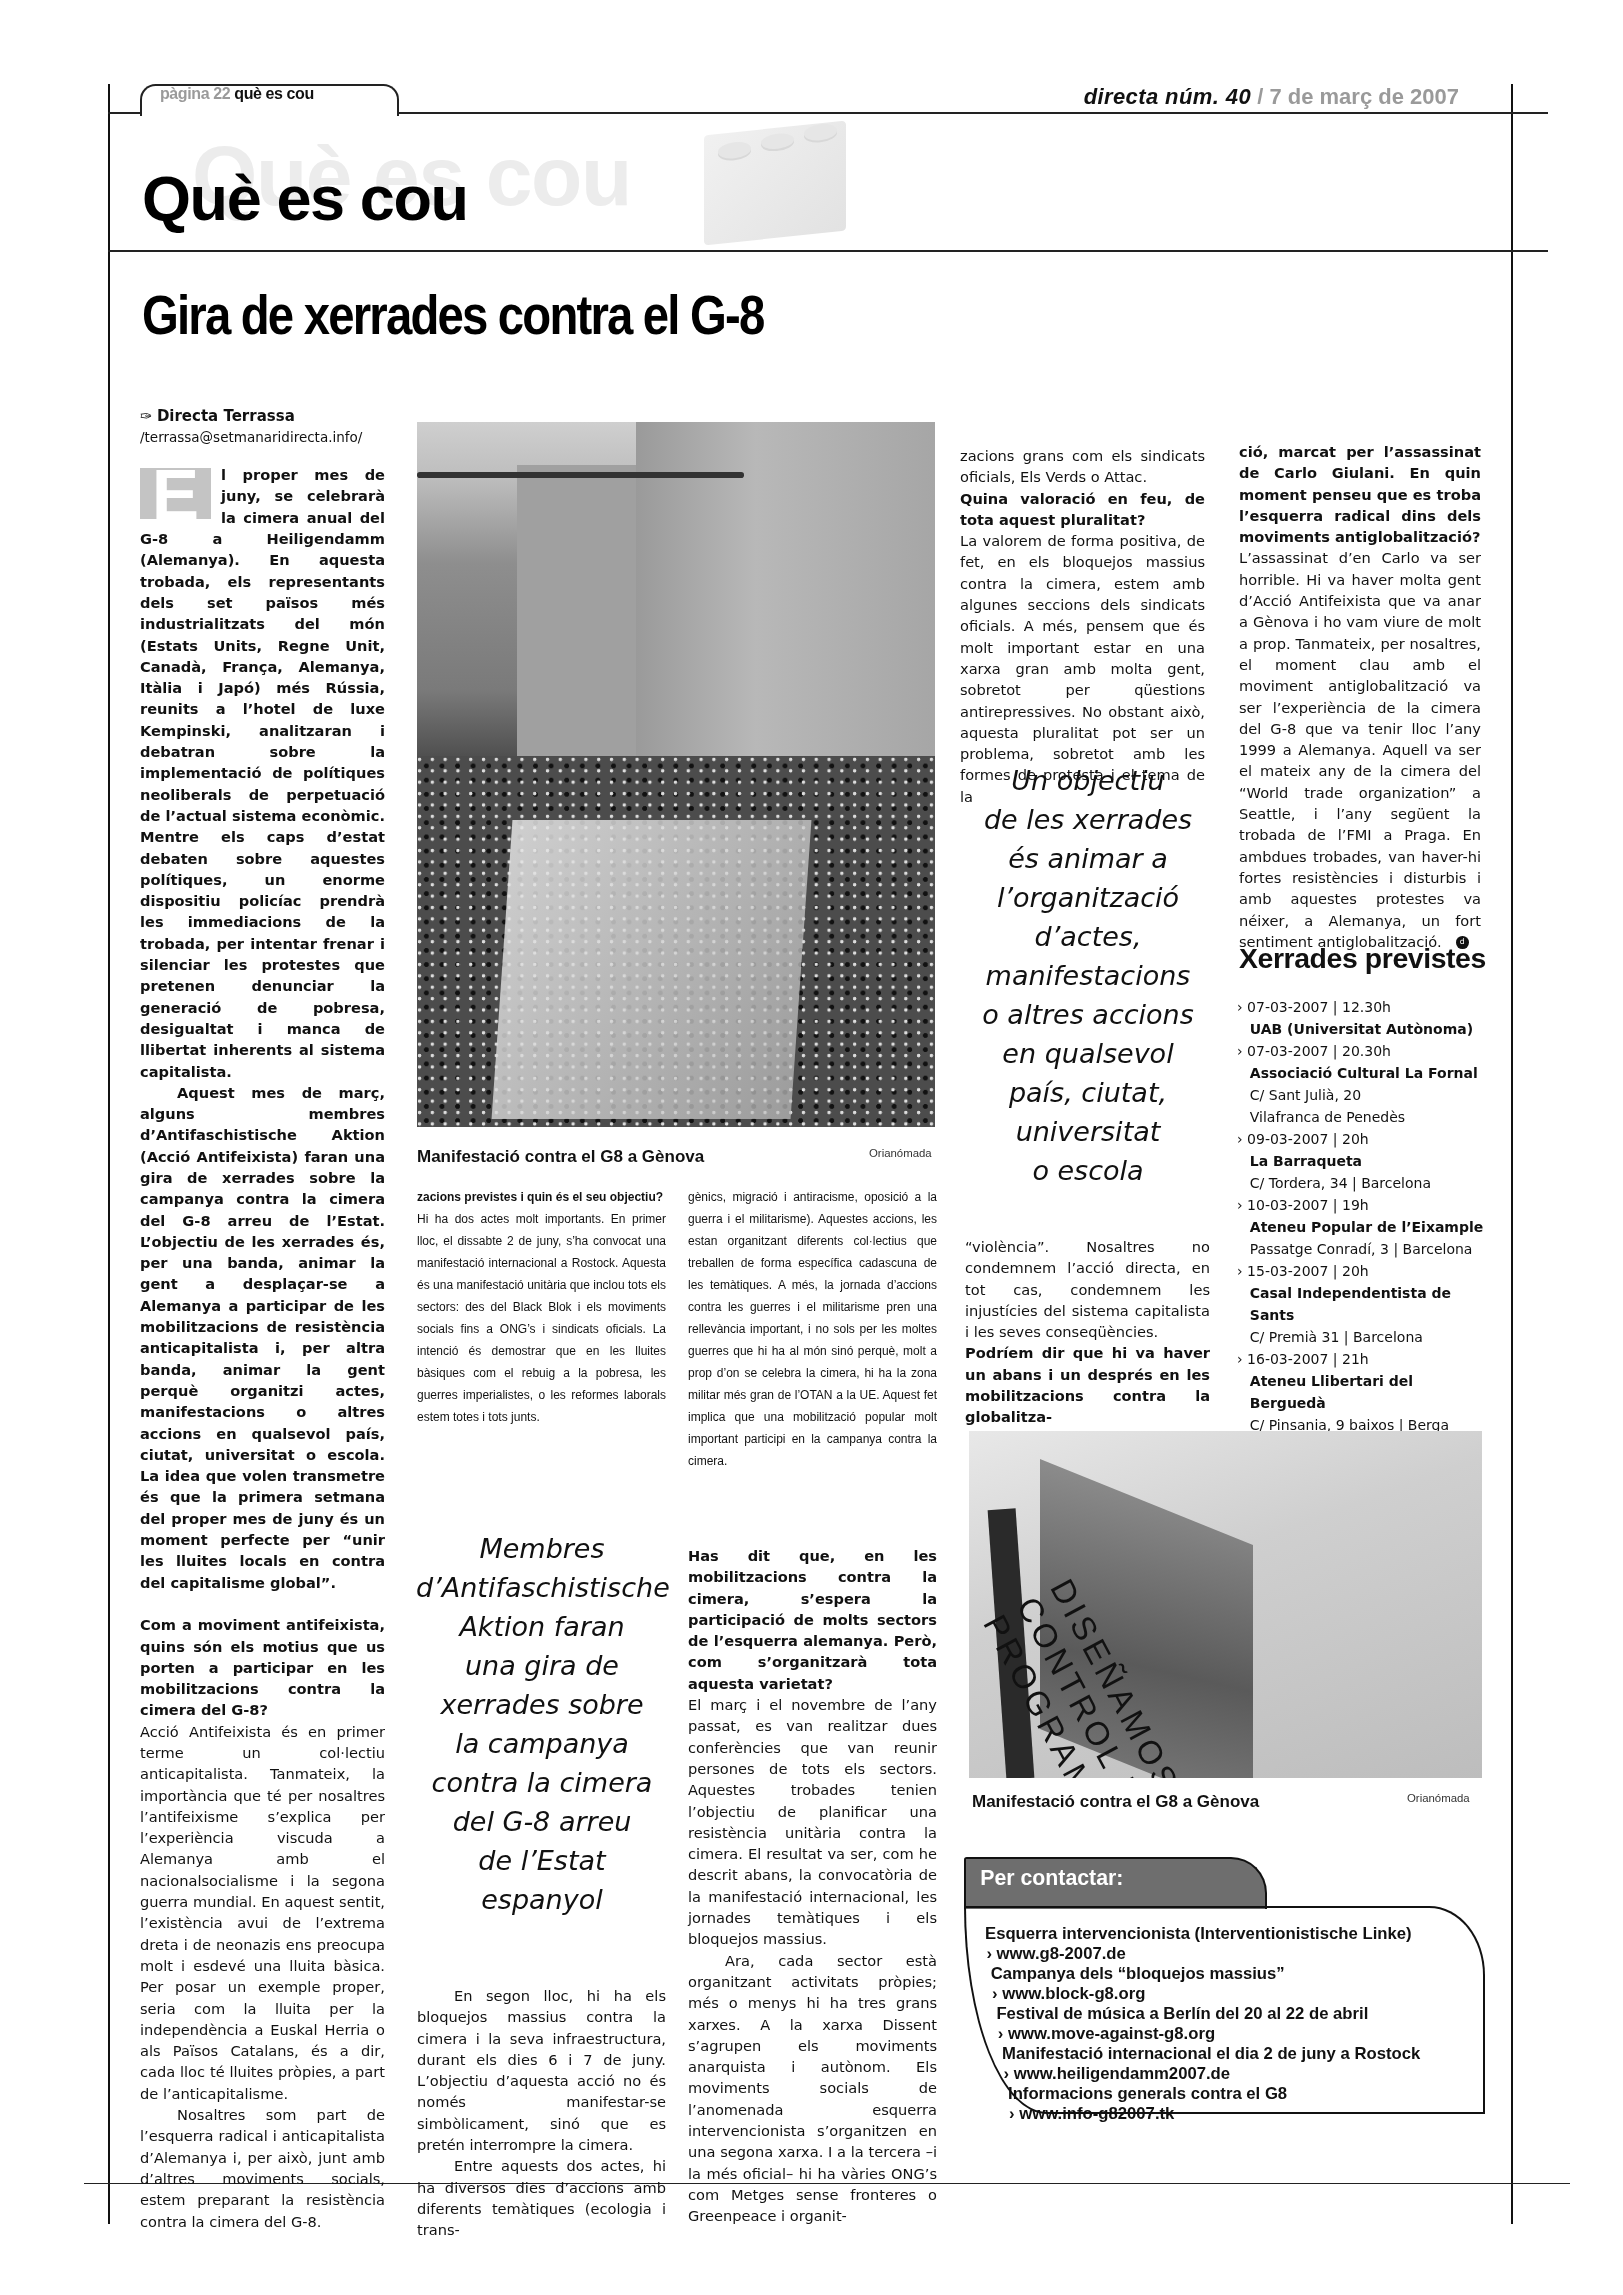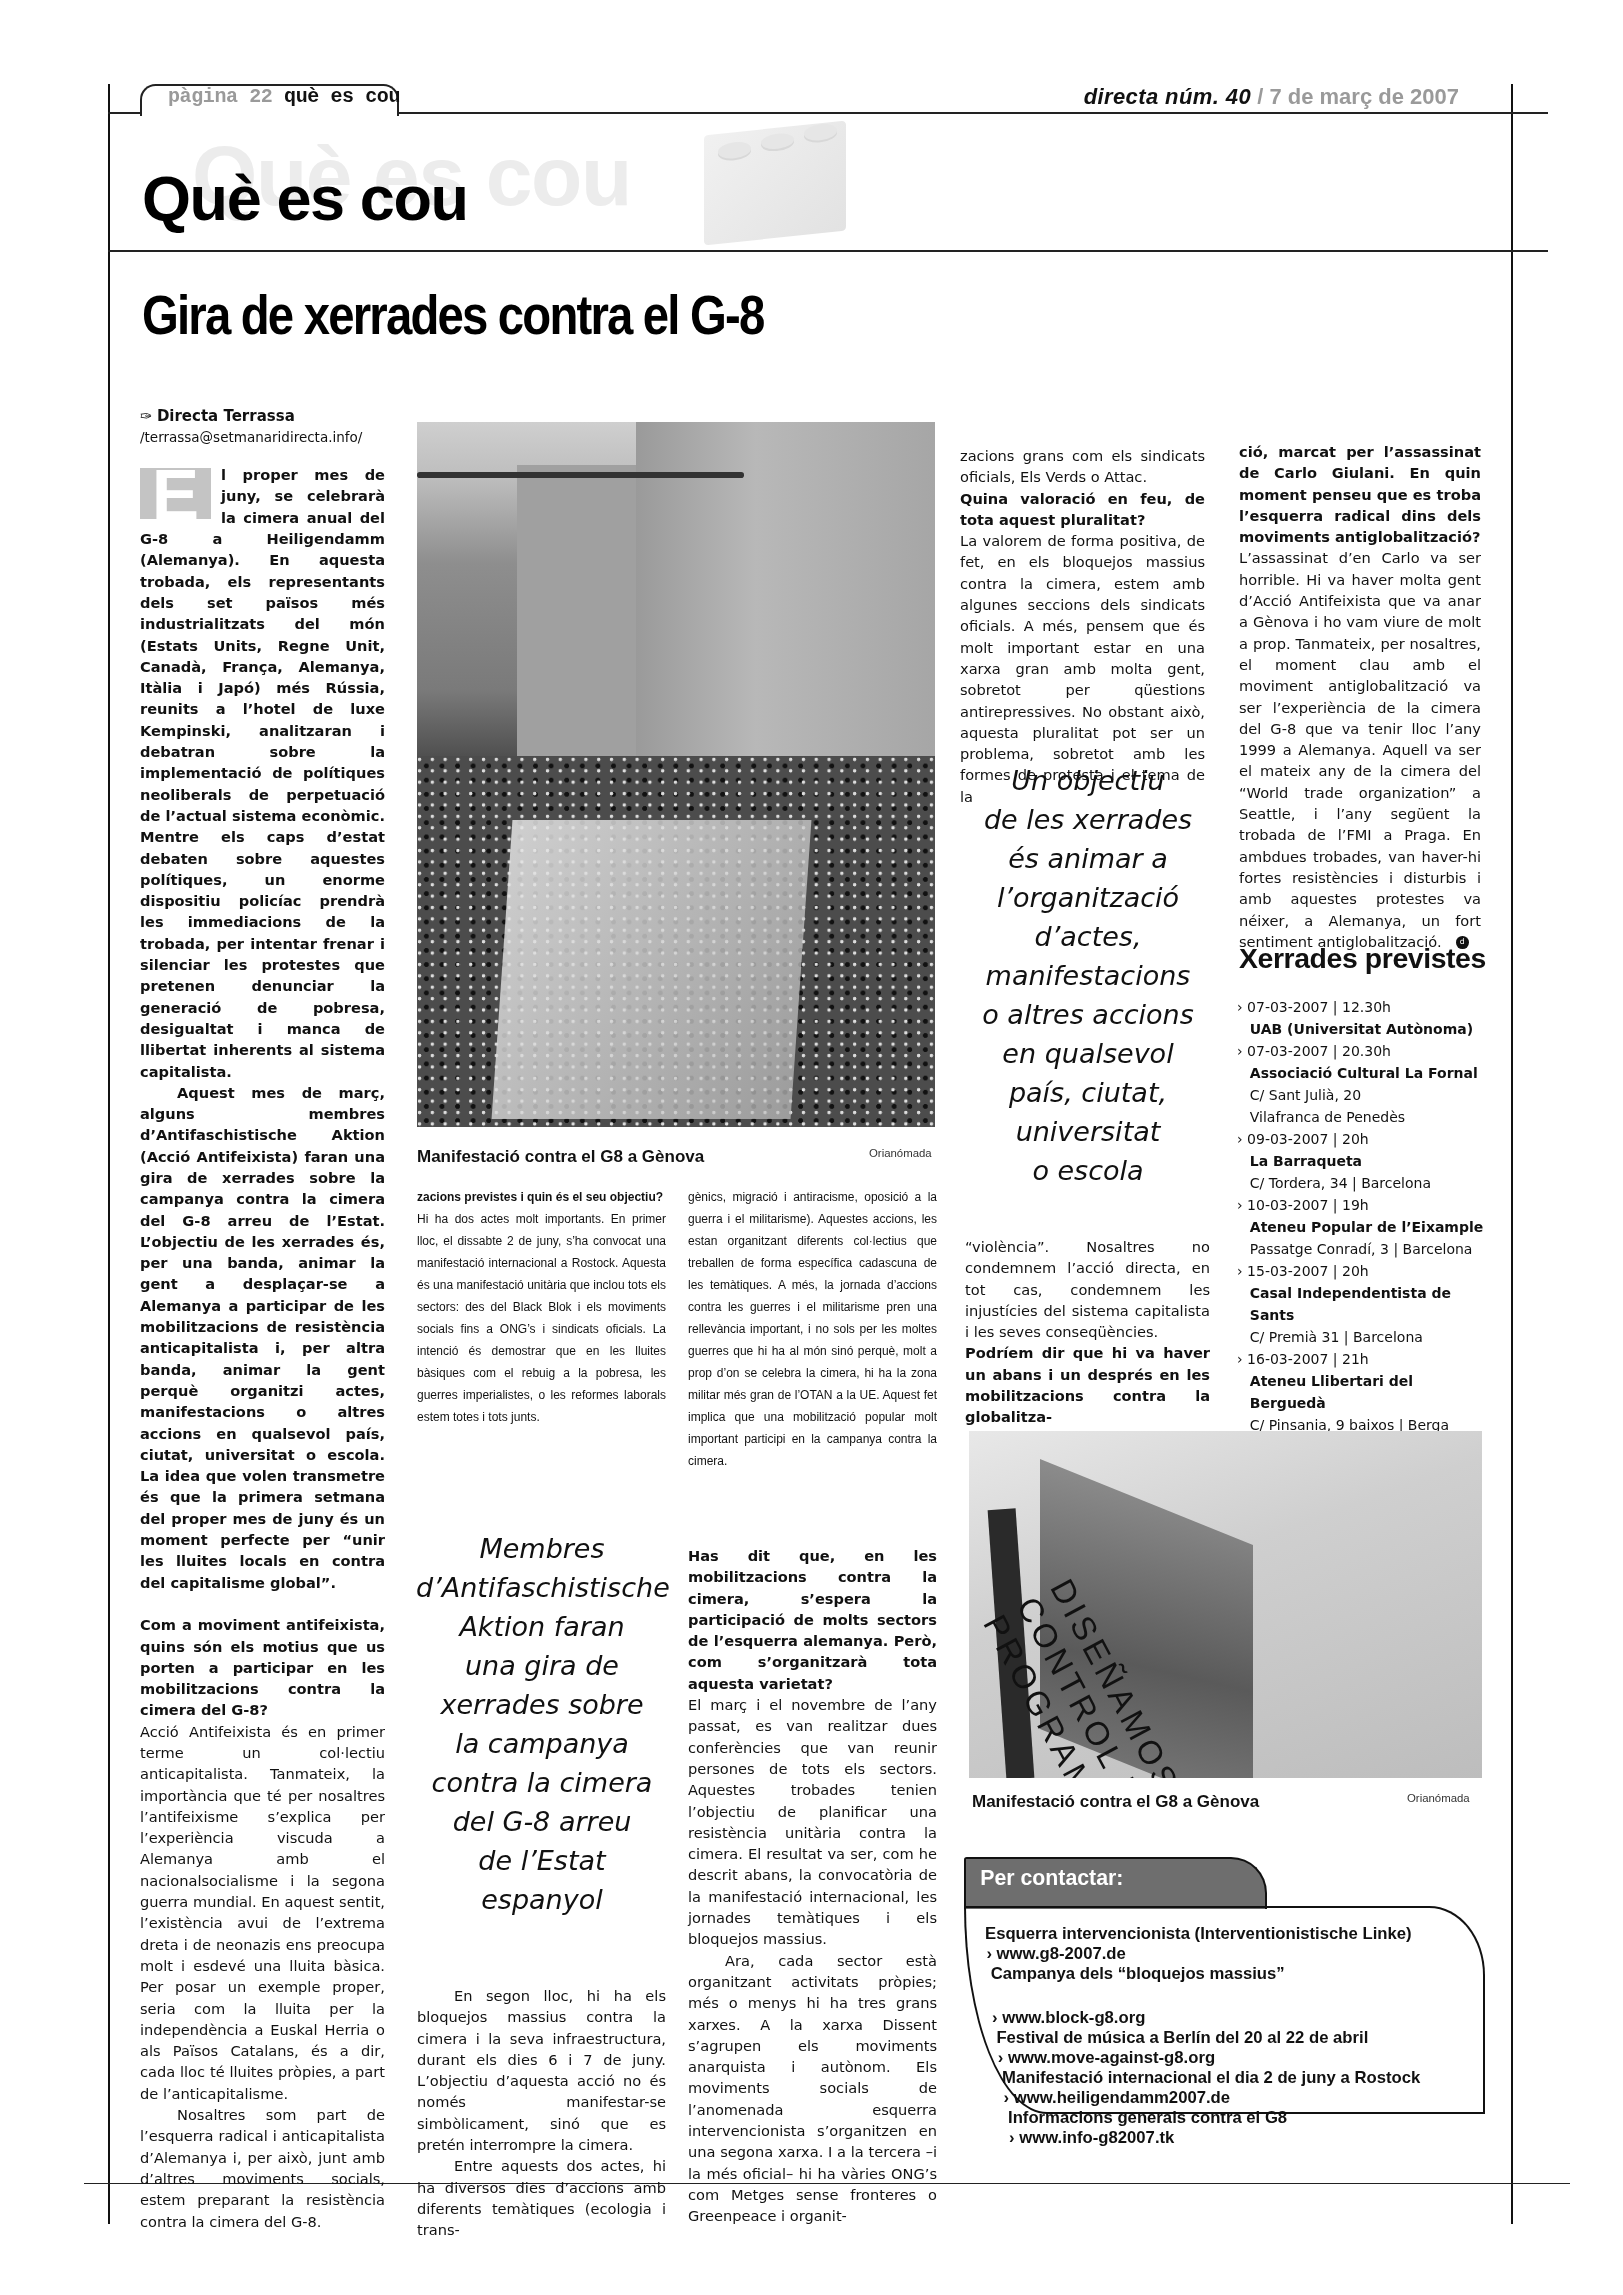--- a/index.html
+++ b/index.html
@@ -2,21 +2,21 @@
 <html style="font-size:11.4px"><head>
 <meta charset="utf-8">
 <style>
   html, body { margin:0; padding:0; background:#fff; }
   body { width:1623px; height:2295px; position:relative; overflow:hidden; font-family:"DejaVu Sans", sans-serif; color:#111; }
   .vline { position:absolute; width:2.1px; background:#111; }
   .hline { position:absolute; height:2.1px; background:#222; }
 
   
   .tab-shape { position:absolute; left:140px; top:84px; width:255px; height:30px; border:2.1px solid #222; border-bottom:none; border-radius:15.6px 15.6px 0 0; background:#fff; }
-  .page-tab-text { position:absolute; left:160px; top:85px; font-family:Liberation Mono, monospace; font-weight:bold; font-size:20px; letter-spacing:-0.4px;margin-left:8px; }
+  .page-tab-text { position:absolute; left:160px; top:85px; font-family:Liberation Sans, sans-serif; font-weight:bold; font-size:16px; letter-spacing:-0.4px; }
   .page-num { color:#9a9a9a; }
   .issue { position:absolute; right:164px; top:84px; font-family:"Liberation Sans", sans-serif; font-size:22px; font-weight:bold; }
   .issue .brand { font-style:italic; color:#111; letter-spacing:0.4px; }
   .issue .date { color:#9a9a9a; font-weight:bold; }
 
   
   .section-ghost { position:absolute; left:192px; top:128px; font-family:"Liberation Sans", sans-serif; font-weight:bold; font-size:84px; color:#ececec; letter-spacing:-1.4px; }
   .brick { position:absolute; left:704px; top:128px; width:142px; height:110px; background:linear-gradient(135deg,#f1f1f1,#e2e2e2); transform:skewY(-6deg); border-radius:4.3px; }
   .brick .stud { position:absolute; width:33px; height:15.6px; border-radius:50%; background:#e6e6e6; box-shadow:0 2.1px 0 #d8d8d8; }
   .section-title { position:absolute; left:142px; top:162px; font-family:"Liberation Sans", sans-serif; font-weight:bold; font-size:63px; letter-spacing:-1.4px; color:#000; }
@@ -238,21 +238,21 @@
 <div class="credit" style="left:1407px; top:1792px;">Orianómada</div>
 
 <div class="contact-tab">
     <span>Per contactar:</span>
   </div>
 <div class="contact-box"></div>
 <div class="contact-list" id="contacts">
     <div style="padding-left: 0px;">Esquerra intervencionista (Interventionistische Linke)</div>
     <div class="url" style="padding-left: 1.4px;">www.g8-2007.de</div>
     <div style="padding-left: 5.7px;">Campanya dels “bloquejos massius”</div>
-    <div class="url" style="padding-left: 7.1px; margin-top: 24px;">www.block-g8.org</div>
+    <div class="url" style="padding-left: 7.1px;">www.block-g8.org</div>
     <div style="padding-left: 11.4px;">Festival de música a Berlín del 20 al 22 de abril</div>
     <div class="url" style="padding-left: 12.8px;">www.move-against-g8.org</div>
     <div style="padding-left: 17px;">Manifestació internacional el dia 2 de juny a Rostock</div>
     <div class="url" style="padding-left: 18.5px;">www.heiligendamm2007.de</div>
     <div style="padding-left: 23px;">Informacions generals contra el G8</div>
     <div class="url" style="padding-left: 24px;">www.info-g82007.tk</div>
   </div>
 
 
 </body></html>

